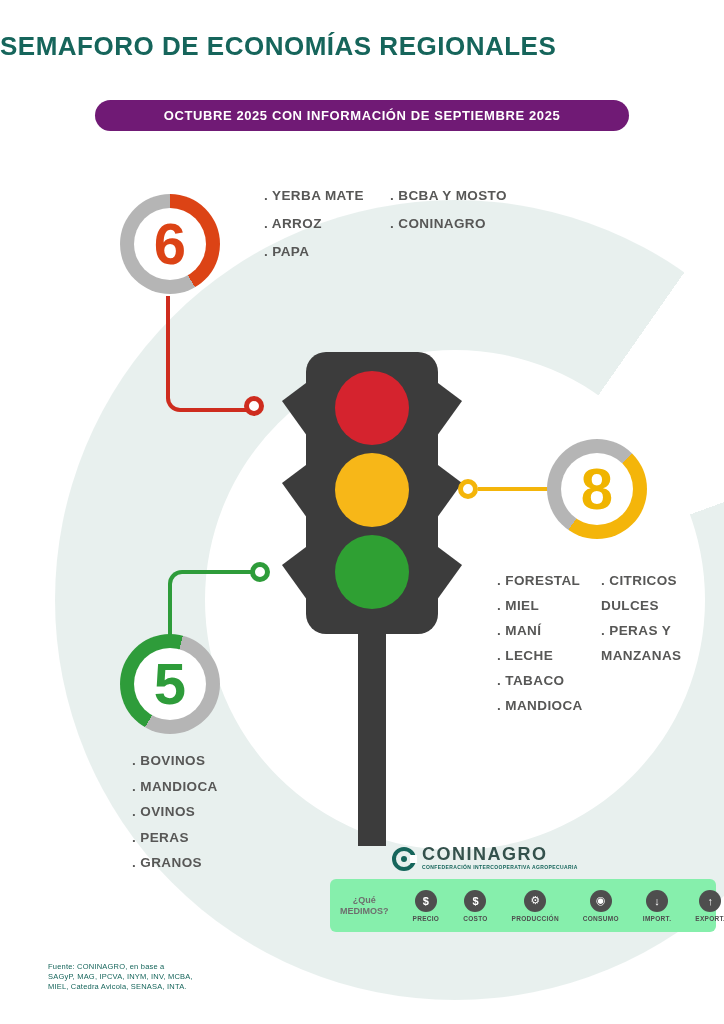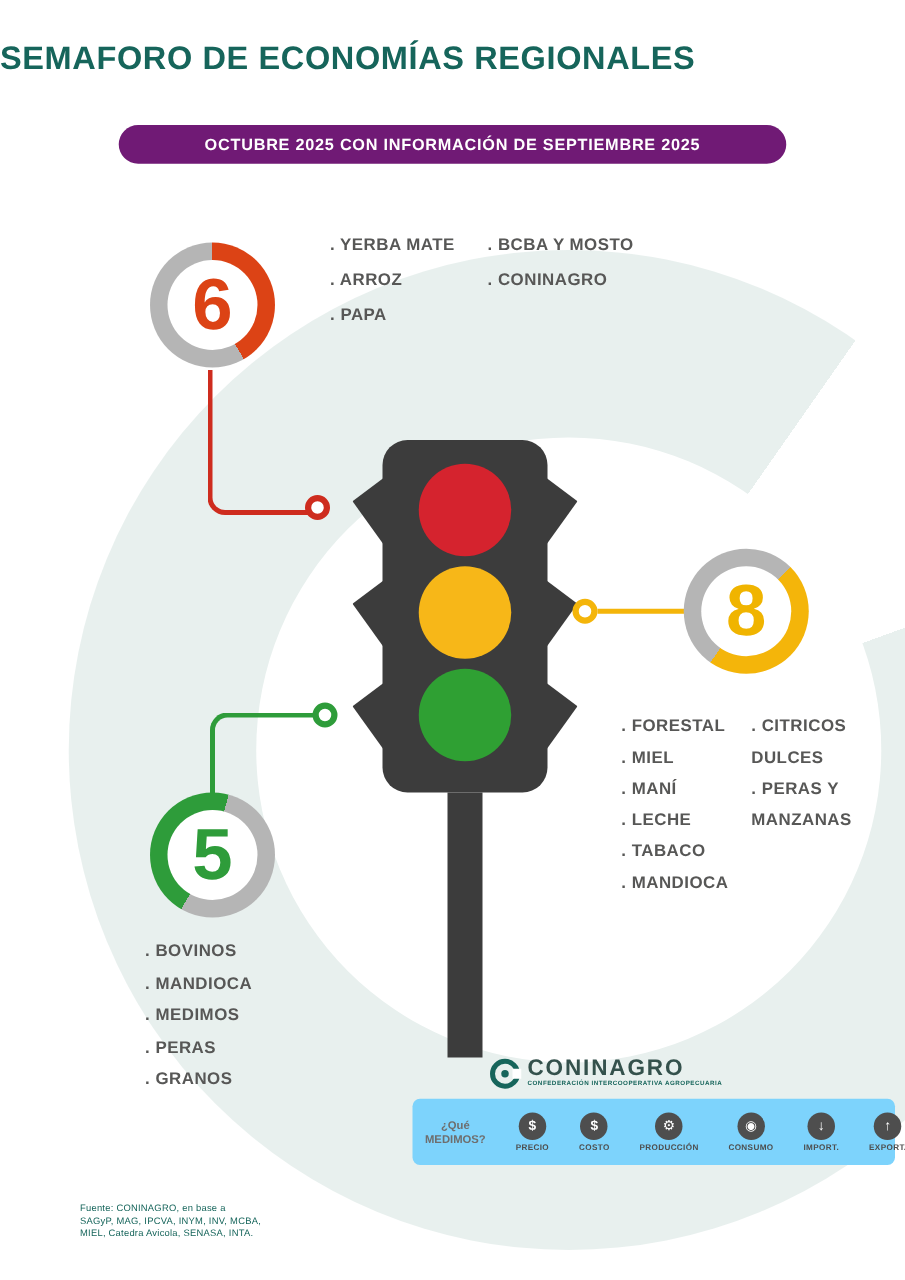--- a/index.html
+++ b/index.html
@@ -53,41 +53,41 @@
   .dot-yellow{left:458px;top:479px;border:5px solid #F4B50A;}
   .dot-green{left:250px;top:562px;border:5px solid #2E9C3A;}
 
   
   .list{position:absolute;color:#575756;font-weight:bold;font-size:13.5px;letter-spacing:0.4px;z-index:6;}
   .list .li::before{content:". ";}
   .list-red{top:182px;margin-left:28px;} .list-red .li{line-height:28px;}
   .list-red-1{left:236px;} .list-red-2{left:362px;}
   .list-yellow{top:568px;} .list-yellow .li{line-height:25px;}
   .list-yellow-1{left:497px;} .list-yellow-2{left:601px;width:106px;}
-  .list-green{left:116px;top:748px;} .list-green .li{line-height:25.5px;}
+  .list-green{left:132px;top:748px;} .list-green .li{line-height:25.5px;}
 
   
   .logo{position:absolute;left:392px;top:845px;display:flex;align-items:flex-start;gap:6px;z-index:6;}
   .logo-icon{position:relative;width:16px;height:16px;border:4px solid #16655B;border-radius:50%;margin-top:2px;}
   .logo-icon .notch{position:absolute;right:-5px;top:4px;width:7px;height:8px;background:#fff;}
   .logo-icon .core{position:absolute;left:5px;top:5px;width:6px;height:6px;border-radius:50%;background:#16655B;}
   .logo-name{font-size:18px;font-weight:bold;color:#34514C;letter-spacing:1.5px;line-height:18px;}
   .logo-tagline{font-size:5px;font-weight:bold;color:#16655B;letter-spacing:0.4px;margin-top:1px;}
 
   
-  .measures{position:absolute;left:330px;top:879px;width:386px;height:53px;background:#7dd3fc;border-radius:6px;
+  .measures{position:absolute;left:330px;top:879px;width:386px;height:53px;background:#86efac;border-radius:6px;
             display:flex;align-items:center;padding:0 10px;gap:24px;box-sizing:border-box;z-index:6;}
   .m-q{font-size:9px;font-weight:bold;color:#6E6E6E;text-align:center;line-height:11px;width:52px;}
   .m-item{display:flex;flex-direction:column;align-items:center;width:47px;}
   .m-icon{width:22px;height:22px;border-radius:50%;background:#4E4E4E;color:#fff;display:flex;
           align-items:center;justify-content:center;font-size:11px;font-weight:bold;}
   .m-label{font-size:6.5px;font-weight:bold;color:#4E4E4E;margin-top:3px;letter-spacing:0.3px;white-space:nowrap;}
 
   
-  .footer{position:absolute;left:64px;top:962px;font-size:7.5px;color:#16655B;line-height:10px;
+  .footer{position:absolute;left:48px;top:962px;font-size:7.5px;color:#16655B;line-height:10px;
           letter-spacing:0.2px;z-index:6;}
   .footer span{display:block;}
 </style>
 </head>
 <body>
 
 <div class="page">
 
   <div class="bg-ring"></div>
   <div class="bg-hole"></div>
@@ -135,21 +135,21 @@
   <div class="badge badge-green">
     <div class="badge-inner">
       <span class="num num-green">5</span>
     </div>
   </div>
   <div class="conn-green"></div>
   <div class="dot dot-green"></div>
   <div class="list list-green">
     <div class="li">BOVINOS</div>
     <div class="li">MANDIOCA</div>
-    <div class="li">MEDIMOS</div>
+    <div class="li">OVINOS</div>
     <div class="li">PERAS</div>
     <div class="li">GRANOS</div>
   </div>
 
   <div class="tl">
     <div class="wing wing-l w-top"></div>
     <div class="wing wing-r w-top"></div>
     <div class="wing wing-l w-mid"></div>
     <div class="wing wing-r w-mid"></div>
     <div class="wing wing-l w-bot"></div>

